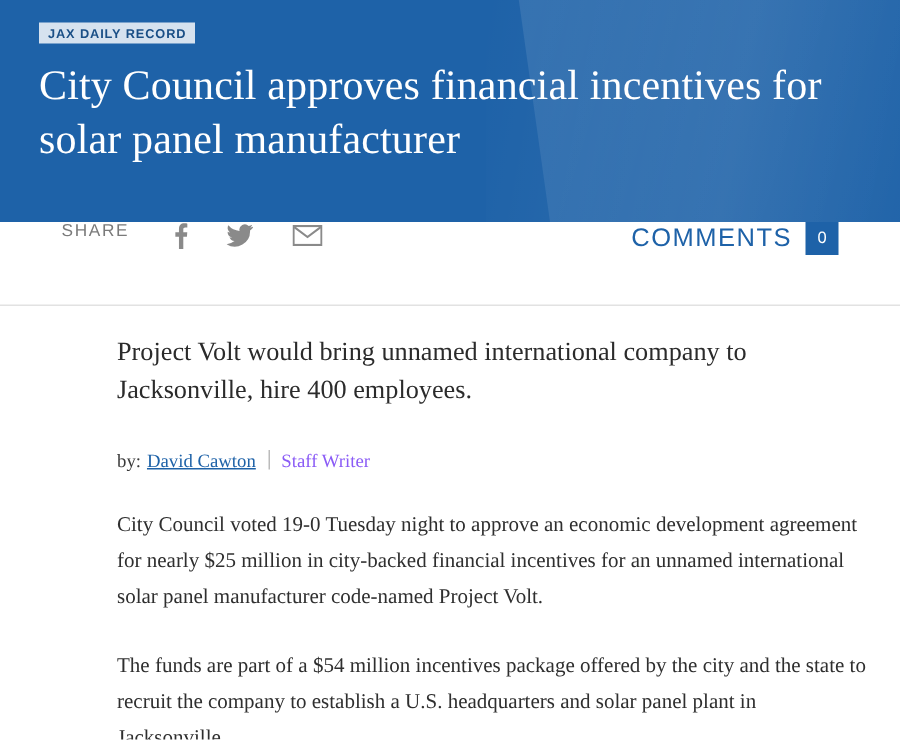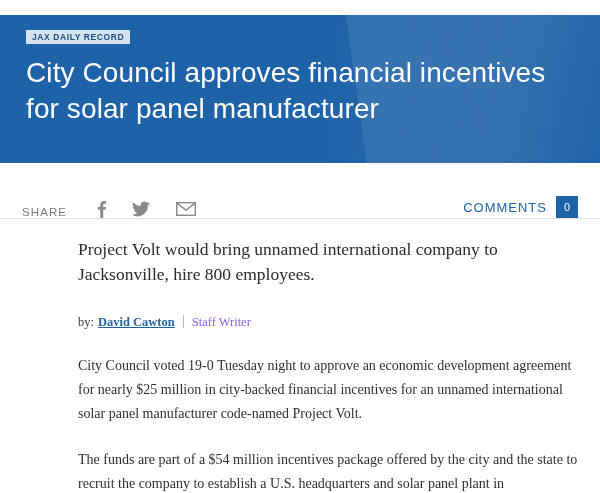--- a/index.html
+++ b/index.html
@@ -12,21 +12,20 @@
     height: 493px;
     overflow: hidden;
     font-family: "Liberation Sans", sans-serif;
     color: #222;
   }
   .page {
     position: relative;
     width: 600px;
     height: 419px;
     background: #ffffff;
-    margin-top: 15px;
   }
 
   
   .banner {
     position: relative;
     background: #1e62a8;
     height: 148px;
     padding: 0;
     overflow: hidden;
   }
@@ -52,21 +51,21 @@
     white-space: nowrap;
   }
   .timestamp {
     color: #ffffff;
     font-size: 9px;
     font-weight: bold;
     letter-spacing: 0.5px;
     white-space: nowrap;
   }
   .headline {
-    font-family: Liberation Sans, sans-serif;
+    font-family: Liberation Serif, serif;
     color: #ffffff;
     font-size: 28px;
     font-weight: normal;
     line-height: 1.28;
     margin: 10px 0 0 0;
     letter-spacing: 0.1px;
   }
   
   .banner-sheen {
     position: absolute;
@@ -89,22 +88,22 @@
     z-index: 1;
     pointer-events: none;
   }
 
   
   .sharebar {
     position: relative;
     height: 56px;
     border-bottom: 1px solid #e2e2e2;
     display: flex;
-    align-items: flex-end;
-    padding: 0 22px;
+    align-items: flex-start;
+    padding: 0 41px;
     box-sizing: border-box;
   }
   .share-label {
     color: #7a7a7a;
     font-size: 11.5px;
     letter-spacing: 1.1px;
     font-weight: normal;
   }
   .share-icons {
     display: flex;
@@ -121,21 +120,21 @@
   }
   .ico svg { display: block; }
   .spacer { flex: 1 1 auto; }
   .comments-wrap {
     display: flex;
     align-items: center;
     gap: 9px;
   }
   .comments-label {
     color: #1e62a8;
-    font-size: 13px;
+    font-size: 17px;
     letter-spacing: 1px;
   }
   .comments-count {
     background: #1e62a8;
     color: #ffffff;
     font-size: 11px;
     width: 22px;
     height: 22px;
     display: flex;
     align-items: center;
@@ -165,21 +164,20 @@
     font-size: 12.5px;
     color: #333;
     display: flex;
     align-items: baseline;
     text-align: right;
   }
   .byline .by-prefix { color: #3a3a3a; }
   .byline .author {
     color: #1e62a8;
     margin-left: 4px;
-    font-weight: bold;
   }
   .byline .divider {
     display: inline-block;
     width: 1px;
     height: 13px;
     background: #bbbbbb;
     margin: 0 8px;
     position: relative;
     top: 2px;
   }
@@ -235,21 +233,21 @@
     <div class="spacer"></div>
 
     <div class="comments-wrap">
       <span class="comments-label">COMMENTS</span>
       <span class="comments-count">0</span>
     </div>
   </div>
 
   <div class="article">
     <div class="article-col">
-      <h2 class="subhead">Project Volt would bring unnamed international company to Jacksonville, hire 800 employees.</h2>
+      <h2 class="subhead">Project Volt would bring unnamed international company to Jacksonville, hire 400 employees.</h2>
 
       <div class="byline">
         <span class="by-prefix">by:</span>
         <a class="author" href="#">David Cawton</a>
         <span class="divider"></span>
         <span class="role">Staff Writer</span>
       </div>
 
       <p class="body-p first">City Council voted 19-0 Tuesday night to approve an economic development agreement for nearly $25 million in city-backed financial incentives for an unnamed international solar panel manufacturer code-named Project Volt.</p>
       <p class="body-p">The funds are part of a $54 million incentives package offered by the city and the state to recruit the company to establish a U.S. headquarters and solar panel plant in Jacksonville.</p>

